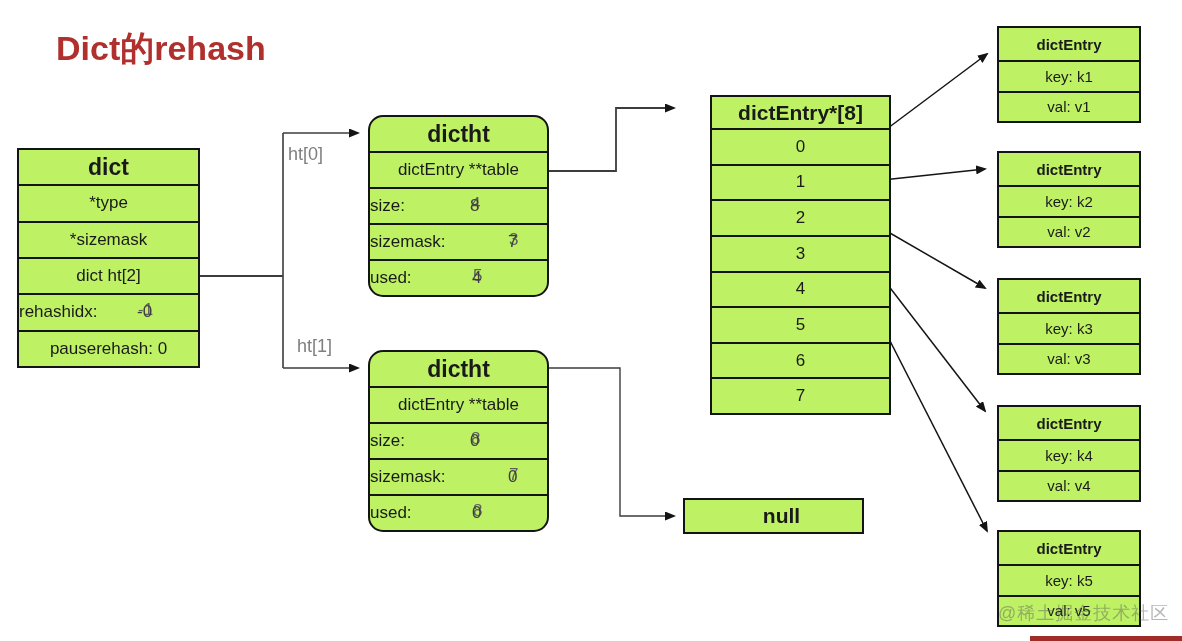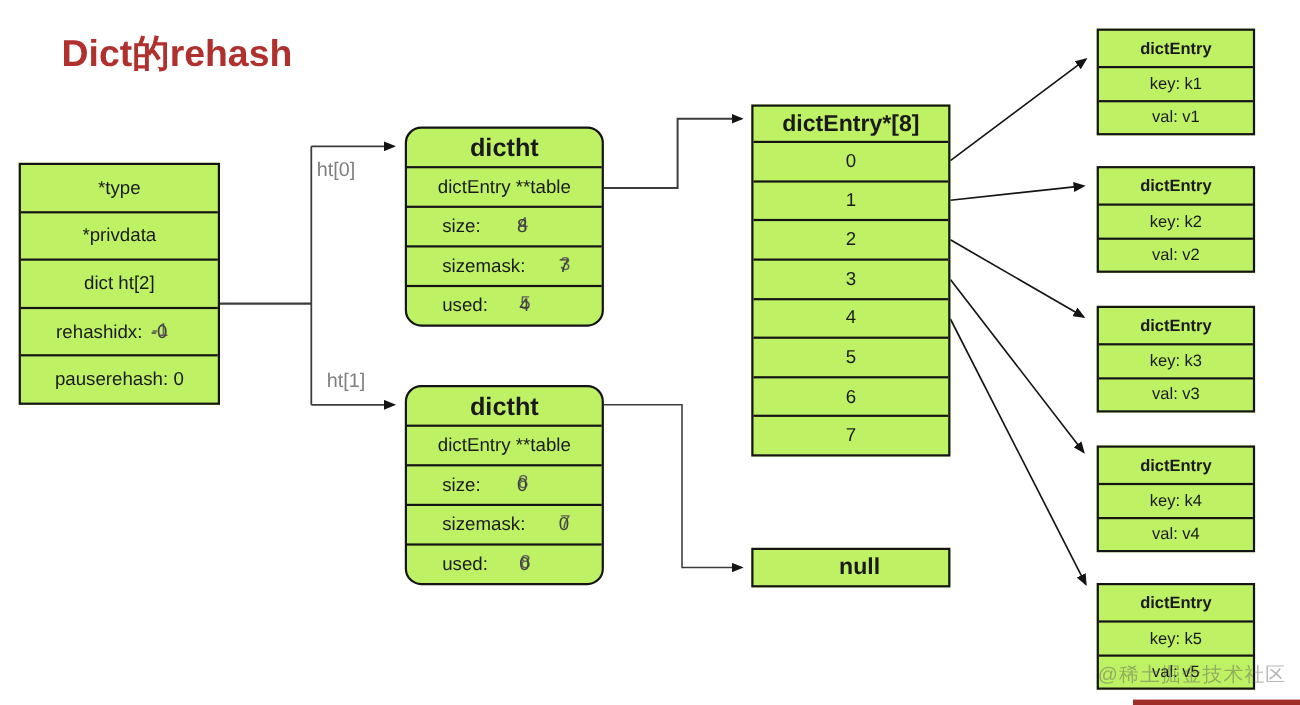--- a/index.html
+++ b/index.html
@@ -10,34 +10,34 @@
   .abs{position:absolute;}
   
   .title{
     left:56px;top:26px;font-size:34px;font-weight:bold;color:#b0302e;letter-spacing:0px;
   }
   
   .sbox{border:2px solid #141414;background:#bef264;display:flex;flex-direction:column;box-sizing:border-box;z-index:2;}
   .sbox .row{flex:1;display:flex;align-items:center;justify-content:center;border-top:2px solid #141414;font-size:17px;position:relative;}
   .sbox .row:first-child{border-top:none;}
   .sbox .hdr{font-weight:bold;font-size:23px;}
-  .row.lbl-row{justify-content:flex-start;padding-left:32px;}
+  .row.lbl-row{justify-content:flex-start;padding-left:0;}
   
   .ovl{position:relative;display:inline-block;color:#3f3f3f;}
   .ovl .ghost{position:absolute;left:1px;top:-2px;color:#5f5f5f;}
   .ovl .main{position:relative;}
   .val-slot{position:absolute;font-size:17px;}
   
   #dict-box{left:17px;top:148px;width:183px;height:220px;}
   
   .dictht{left:368px;width:181px;height:182px;border-radius:15px;}
   #dictht0{top:115px;}
   #dictht1{top:350px;}
   
-  #array-box{left:683px;top:95px;width:181px;height:320px;text-align:right;}
+  #array-box{left:710px;top:95px;width:181px;height:320px;text-align:right;}
   #array-box .hdr{flex:0 0 31px;font-size:21px;}
   
   #null-box{left:683px;top:498px;width:181px;height:36px;}
   #null-box .hdr{font-size:21px;padding-left:16px;}
   
   .entry{left:997px;width:144px;height:97px;}
   .entry .hdr{flex:0 0 32px;font-size:20px;}
   .entry .row{font-size:15px;}
   
   .ptr-label{color:#7f7f7f;font-size:18px;z-index:3;}
@@ -72,22 +72,23 @@
     <path d="M864 146 L987 54" stroke="#141414" stroke-width="1.5" fill="none" marker-end="url(#ah)"></path>
     <path d="M864 182 L985 169" stroke="#141414" stroke-width="1.5" fill="none" marker-end="url(#ah)"></path>
     <path d="M864 218 L985 288" stroke="#141414" stroke-width="1.5" fill="none" marker-end="url(#ah)"></path>
     <path d="M864 254 L985 411" stroke="#141414" stroke-width="1.5" fill="none" marker-end="url(#ah)"></path>
     <path d="M864 290 L987 531" stroke="#141414" stroke-width="1.5" fill="none" marker-end="url(#ah)"></path>
   </svg>
 
   <div class="abs title">Dict的rehash</div>
 
   <div id="dict-box" class="abs sbox">
+    <div class="row hdr">dict</div>
     <div class="row">*type</div>
-    <div class="row">*privdata</div>
+    <div class="row">*sizemask</div>
     <div class="row">dict ht[2]</div>
     <div class="row lbl-row">
       <span>rehashidx:</span>
       <span class="val-slot ovl" style="left:118px;">
         <span class="ghost">-1</span>
         <span class="main">-0</span>
       </span>
     </div>
     <div class="row">pauserehash: 0</div>
   </div>

